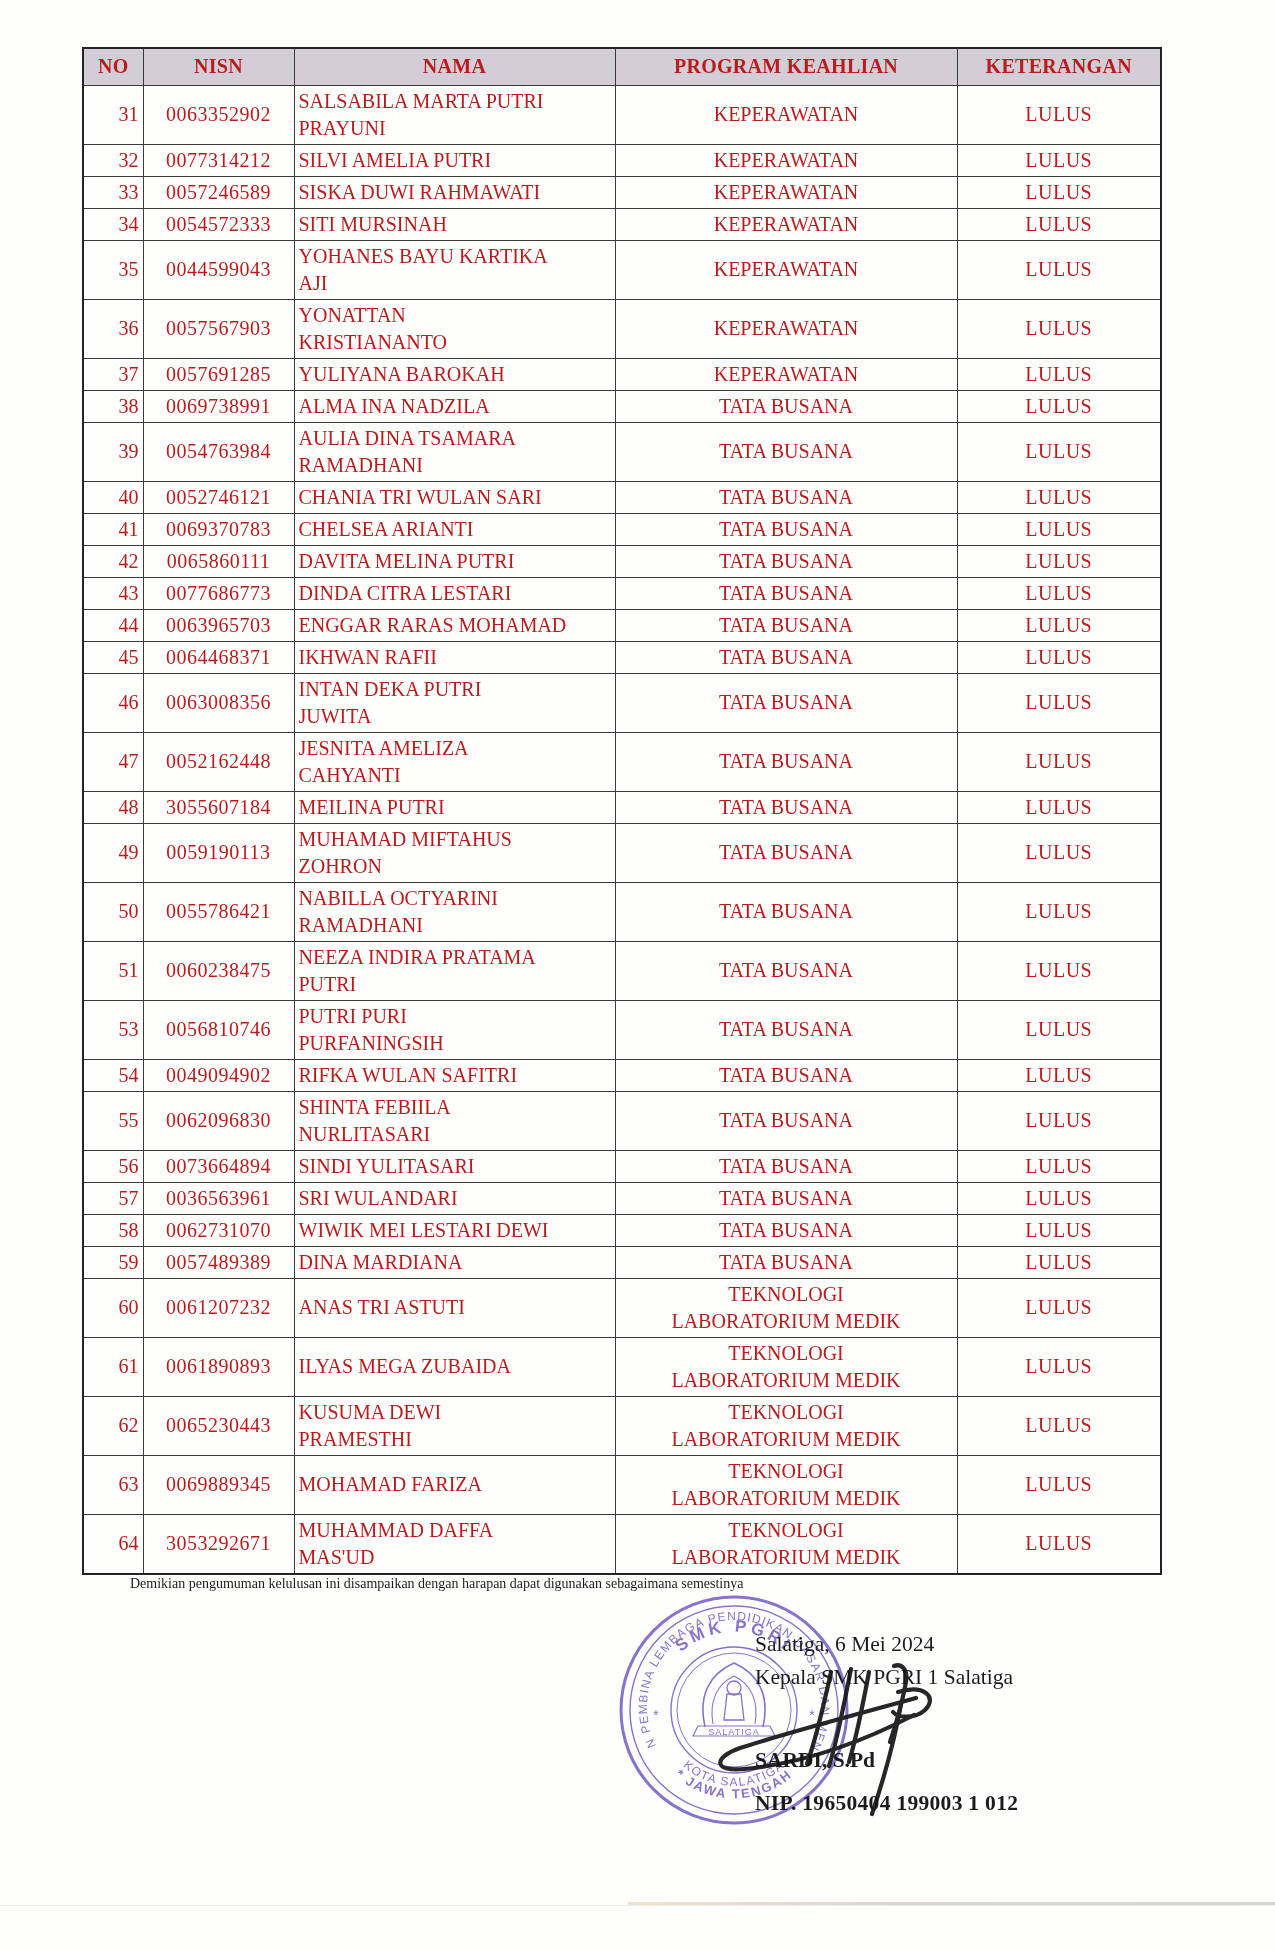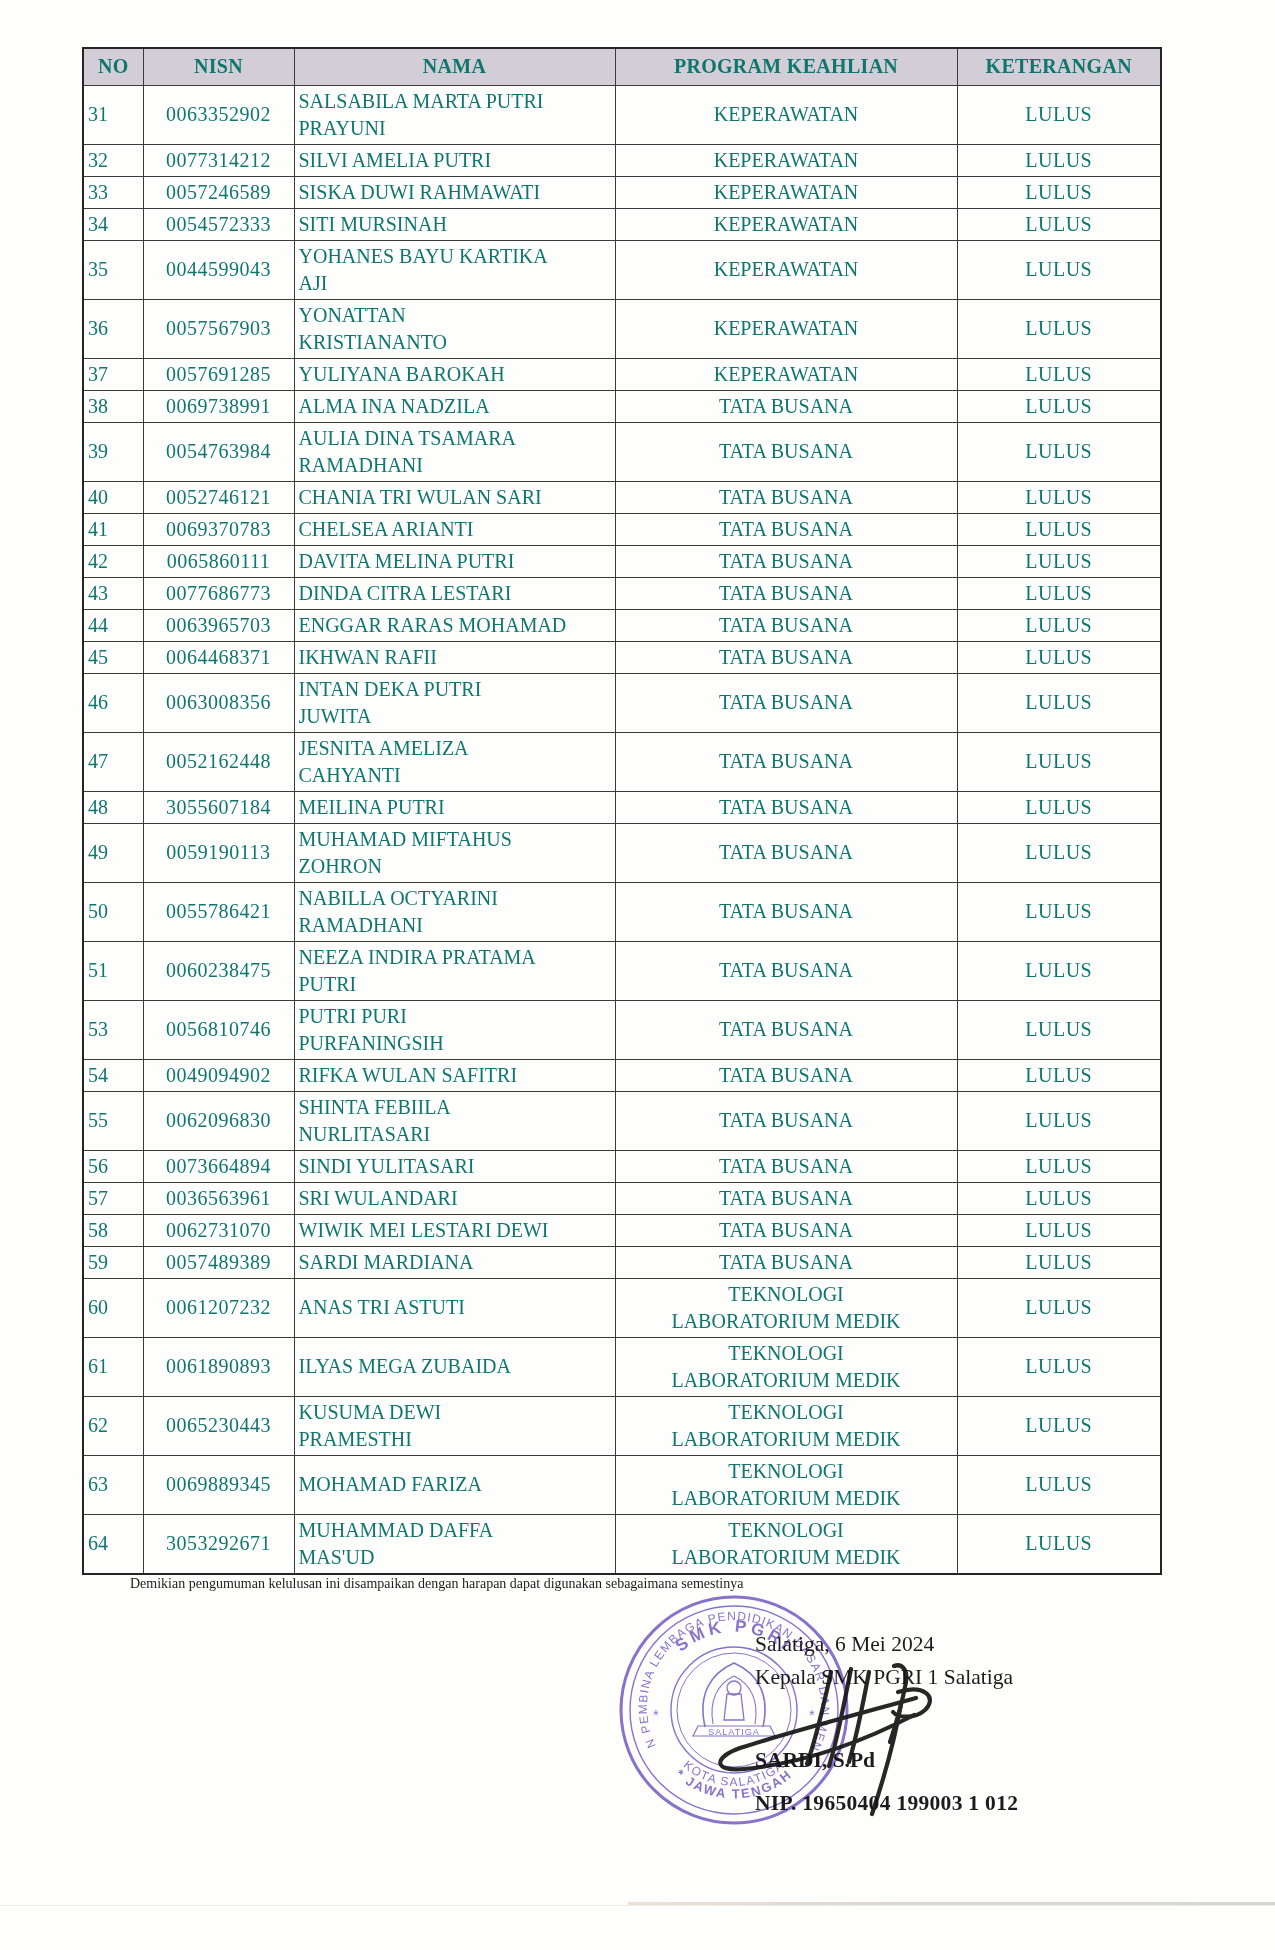--- a/index.html
+++ b/index.html
@@ -14,39 +14,39 @@
   }
 
   
   table.results {
     position: absolute;
     left: 82px;
     top: 47px;
     width: 1078px;
     border-collapse: collapse;
     table-layout: fixed;
-    color: #0f766e;
+    color: #b91c1c;
     font-family: Liberation Serif, serif;
   }
   table.results th, table.results td {
     border: 1px solid #3a3a3c;
     font-size: 20px;
     line-height: 27px;
     vertical-align: middle;
   }
   table.results { border: 2px solid #242426; }
   table.results th {
     background: #d2cdd6;
     font-weight: bold;
     height: 37px;
     text-align: center;
     letter-spacing: 0.3px;
   }
   table.results td { padding: 2px 4px; }
-  td.cell-no   { text-align: left; margin-top: 12px; }
+  td.cell-no   { text-align: right; margin-top: 12px; }
   td.cell-nisn { text-align: center; letter-spacing: 0.5px; }
   td.cell-nama { text-align: left; padding-left: 10px; padding-right: 36px; white-space: pre-line; }
   td.cell-program { text-align: center; white-space: pre-line; }
   td.cell-ket  { text-align: center; letter-spacing: 0.5px; }
 
   
   .closing {
     position: absolute;
     left: 82px;
     top: 1566px;
@@ -337,21 +337,21 @@
         <tr>
           <td class="cell-no">58</td>
           <td class="cell-nisn">0062731070</td>
           <td class="cell-nama">WIWIK MEI LESTARI DEWI</td>
           <td class="cell-program">TATA BUSANA</td>
           <td class="cell-ket">LULUS</td>
         </tr>
         <tr>
           <td class="cell-no">59</td>
           <td class="cell-nisn">0057489389</td>
-          <td class="cell-nama">SARDI MARDIANA</td>
+          <td class="cell-nama">DINA MARDIANA</td>
           <td class="cell-program">TATA BUSANA</td>
           <td class="cell-ket">LULUS</td>
         </tr>
         <tr>
           <td class="cell-no">60</td>
           <td class="cell-nisn">0061207232</td>
           <td class="cell-nama">ANAS TRI ASTUTI</td>
           <td class="cell-program">TEKNOLOGI
 LABORATORIUM MEDIK</td>
           <td class="cell-ket">LULUS</td>

